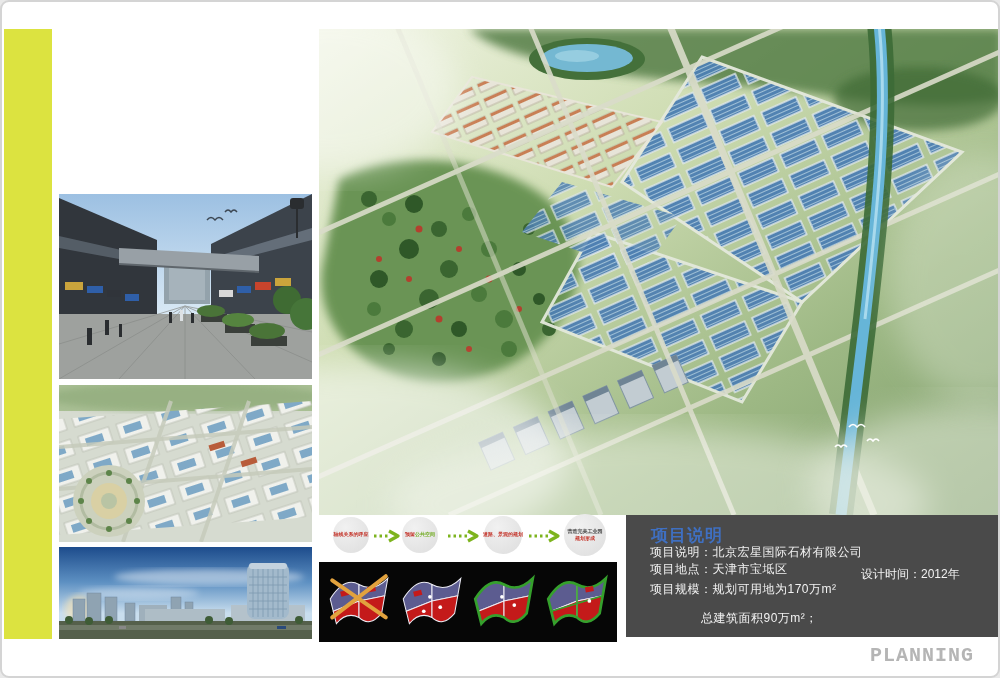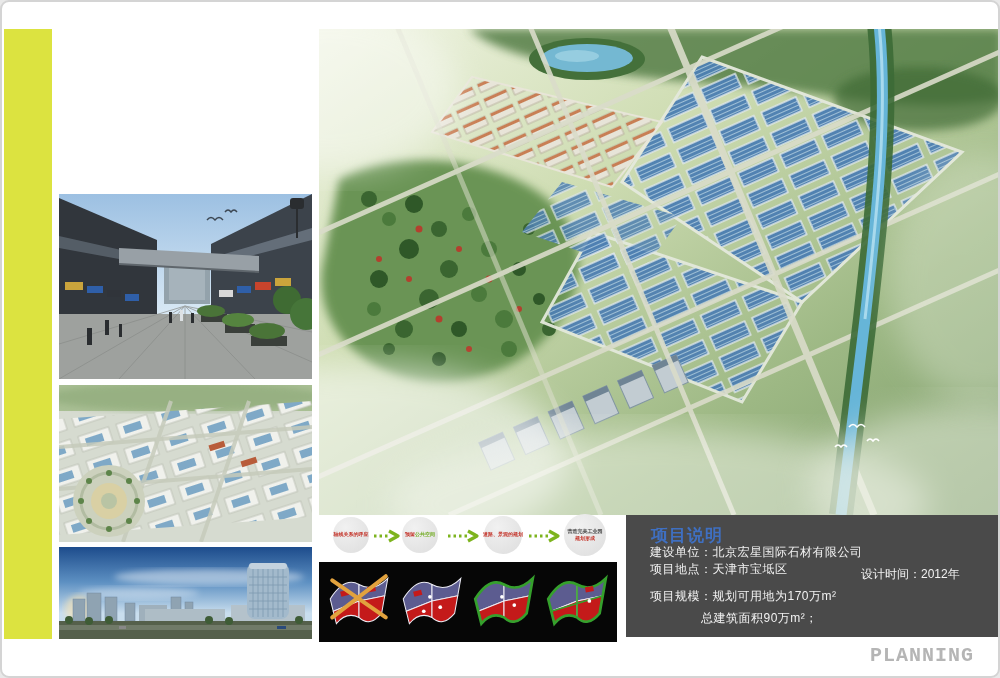--- a/index.html
+++ b/index.html
@@ -42,21 +42,21 @@
     left:317px; top:560px; width:298px; height:80px; background:#060606;
     display:flex; align-items:center; justify-content:space-around; padding:0 4px;
   }
 
   .info-box { left:624px; top:513px; width:376px; height:122px; background:#4a4a4a; color:#f2f2f2; }
   .info-box .ib-title { position:absolute; left:25px; top:9px; color:#3f6fc0; font-weight:bold; font-size:17px; letter-spacing:1px; }
   .info-box .r { position:absolute; left:24px; font-size:12px; letter-spacing:0.5px; white-space:nowrap; }
   .info-box .r1 { top:29px; }
   .info-box .r2 { top:46px;text-align:center; }
   .info-box .r2b { position:absolute; left:219px; top:51px; font-size:12px;margin-left:16px; }
-  .info-box .r3 { top:73px;text-align:center; }
+  .info-box .r3 { top:66px;text-align:center; }
   .info-box .r4 { top:95px; left:75px; }
 
   .planning {
     left:868px; top:642px; width:120px; color:#b5b5b5; font-weight:bold;
     font-family:Liberation Mono, monospace; font-size:20px; letter-spacing:1px;
   }
 </style>
 </head>
 <body>
 
@@ -433,21 +433,21 @@
         <line x1="32" y1="18" x2="32" y2="50"></line>
           <line x1="7" y1="44" x2="57" y2="29"></line>
       </g>
       <rect x="40" y="20" width="8" height="5" fill="#c41a1a" transform="rotate(-10 44 22)"></rect>
       <circle cx="44" cy="34" r="1.8" fill="#ffffff"></circle>
     </svg>
   </div>
 
   <div class="abs info-box">
     <div class="ib-title">项目说明</div>
-    <div class="r r1">建设单位：北京宏星国际石材有限公司</div>
+    <div class="r r1">项目说明：北京宏星国际石材有限公司</div>
     <div class="r r2">项目地点：天津市宝坻区</div>
     <div class="r2b">设计时间：2012年</div>
     <div class="r r3">项目规模：规划可用地为170万m²</div>
     <div class="r r4">总建筑面积90万m²；</div>
   </div>
 
   <div class="abs planning">PLANNING</div>
 
 </div>
 

